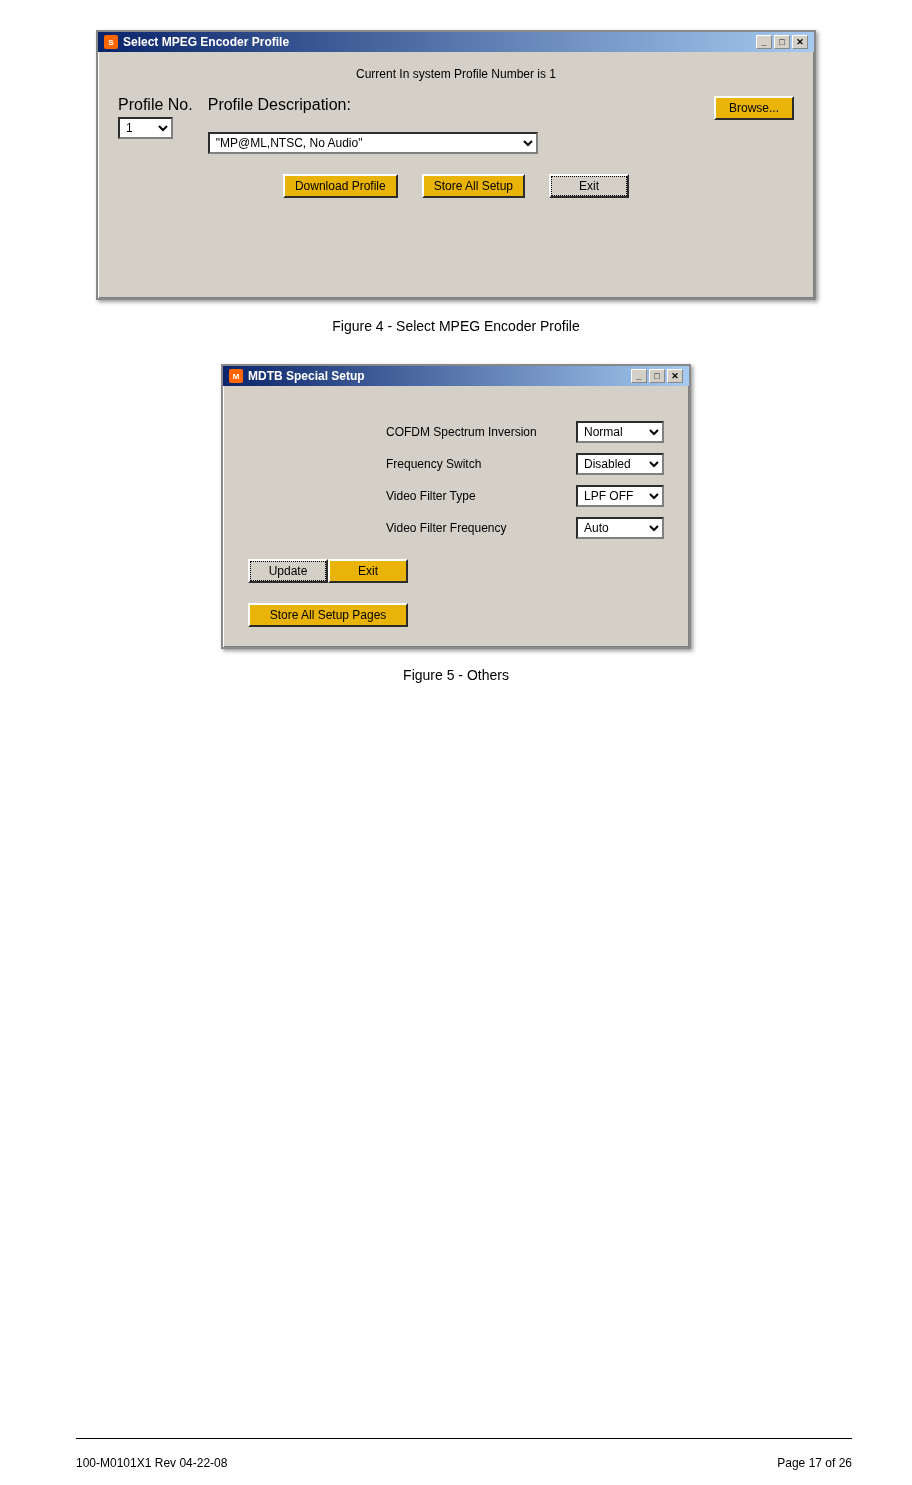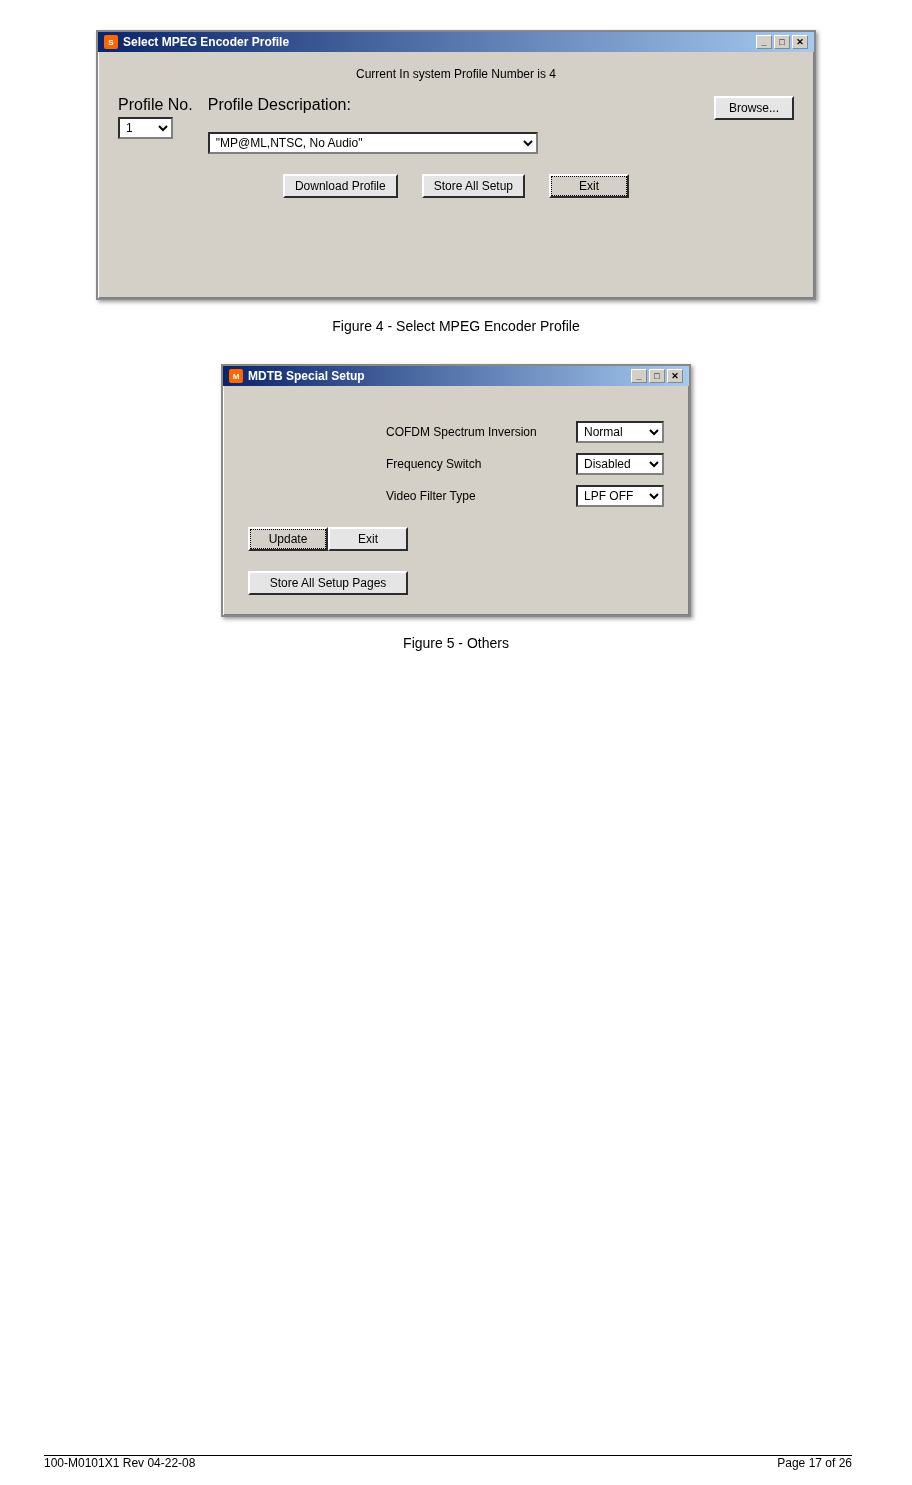--- a/index.html
+++ b/index.html
@@ -97,21 +97,21 @@
 
     .win-select-large {
       width: 330px;
     }
 
     .win-select-medium {
       width: 88px;
     }
 
     .win-button {
-      background: #e5e5e5;
+      background: #eab308;
       border: 2px outset #808080;
       border-top-color: #ffffff;
       border-left-color: #ffffff;
       font-size: 12px;
       font-family: Arial, sans-serif;
       padding: 3px 10px;
       cursor: pointer;
       color: #000;
       min-width: 80px;
     }
@@ -183,28 +183,28 @@
 
     .mdtb-buttons-row {
       display: flex;
       margin-top: 20px;
       justify-content: flex-start;
     }
 
     .footer-bar {
       position: absolute;
       bottom: 15px;
-      left: 44px;
+      left: 76px;
       right: 60px;
       display: flex;
       justify-content: space-between;
       font-size: 12px;
       color: #000;
       border-top: 1px solid #000;
-      padding-top: 0;
+      padding-top: 17px;
     }
 
     .profile-fields-row {
       display: flex;
       align-items: flex-start;
       gap: 15px;
       margin-top: 4px;
     }
 
     .profile-no-col {
@@ -240,21 +240,21 @@
         <span>Select MPEG Encoder Profile</span>
       </div>
       <div class="win-buttons">
         <div class="win-btn">_</div>
         <div class="win-btn">□</div>
         <div class="win-btn">✕</div>
       </div>
     </div>
 
     <div class="dialog-body mpeg-body">
-      <div class="info-text">Current In system Profile Number is 4</div>
+      <div class="info-text">Current In system Profile Number is 1</div>
 
       <div class="profile-fields-row">
         <div class="profile-no-col">
           <span class="field-col-label">Profile No.</span>
           <select class="win-select win-select-small">
             <option>1</option>
             <option>2</option>
             <option>3</option>
             <option>4</option>
           </select>
@@ -320,20 +320,27 @@
       </div>
 
       <div class="mdtb-form-row">
         <span class="row-label">Video Filter Type</span>
         <select class="win-select win-select-medium">
           <option>LPF OFF</option>
           <option>LPF ON</option>
         </select>
       </div>
 
+      <div class="mdtb-form-row">
+        <span class="row-label">Video Filter Frequency</span>
+        <select class="win-select win-select-medium">
+          <option>Auto</option>
+          <option>Manual</option>
+        </select>
+      </div>
 
       <div class="mdtb-buttons-row">
         <button class="win-button win-button-dotted">Update</button>
         <button class="win-button">Exit</button>
       </div>
 
       <div class="mdtb-buttons-row">
         <button class="win-button" style="min-width: 160px;">Store All Setup Pages</button>
       </div>
     </div>

